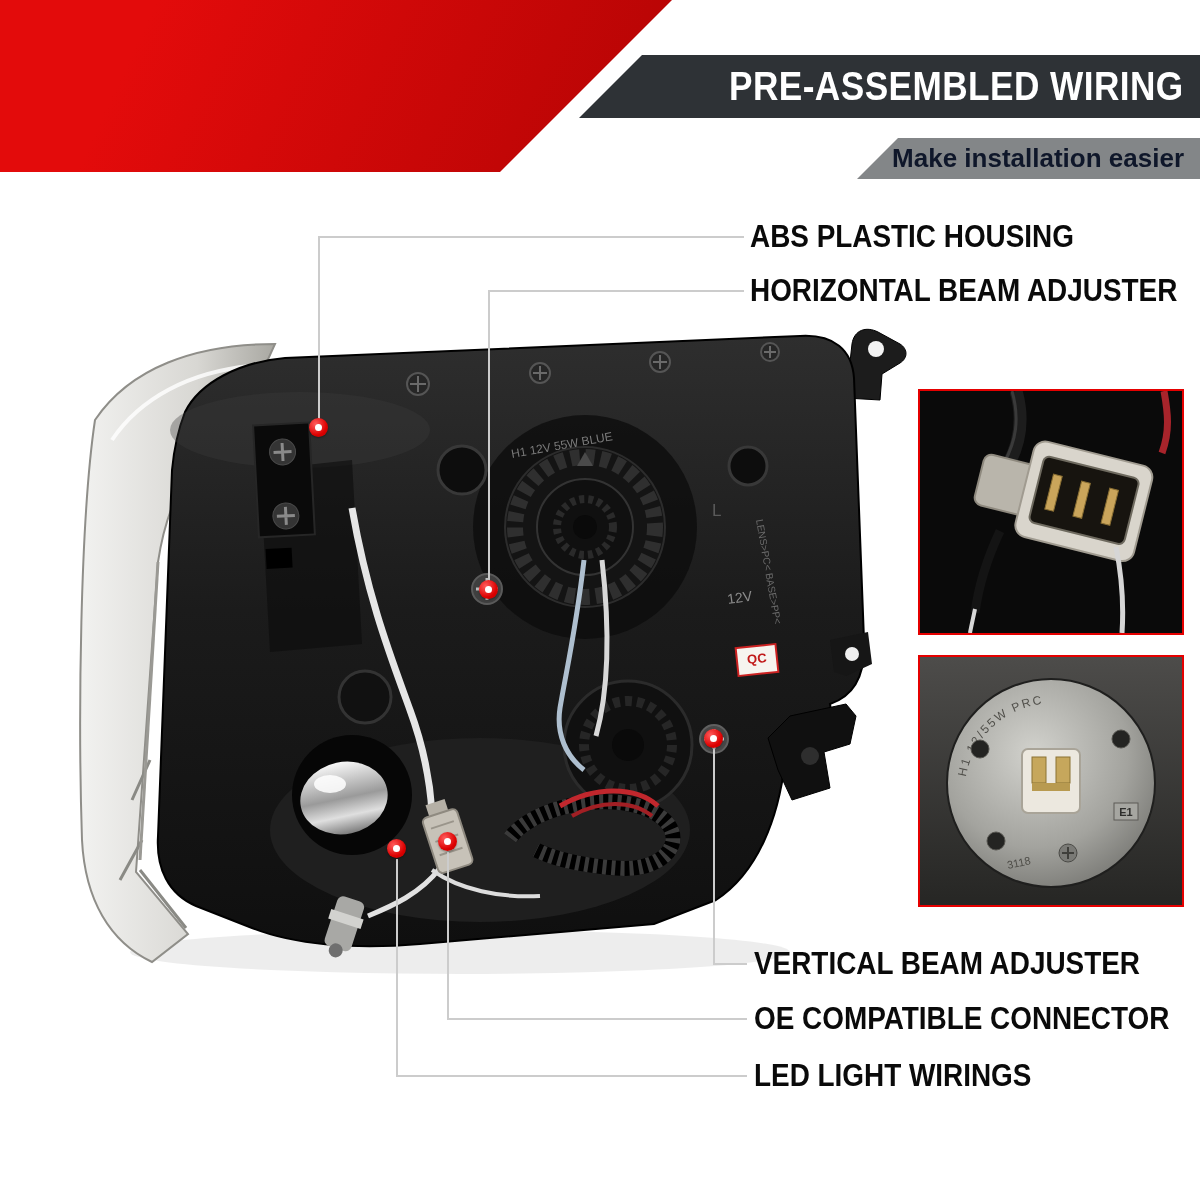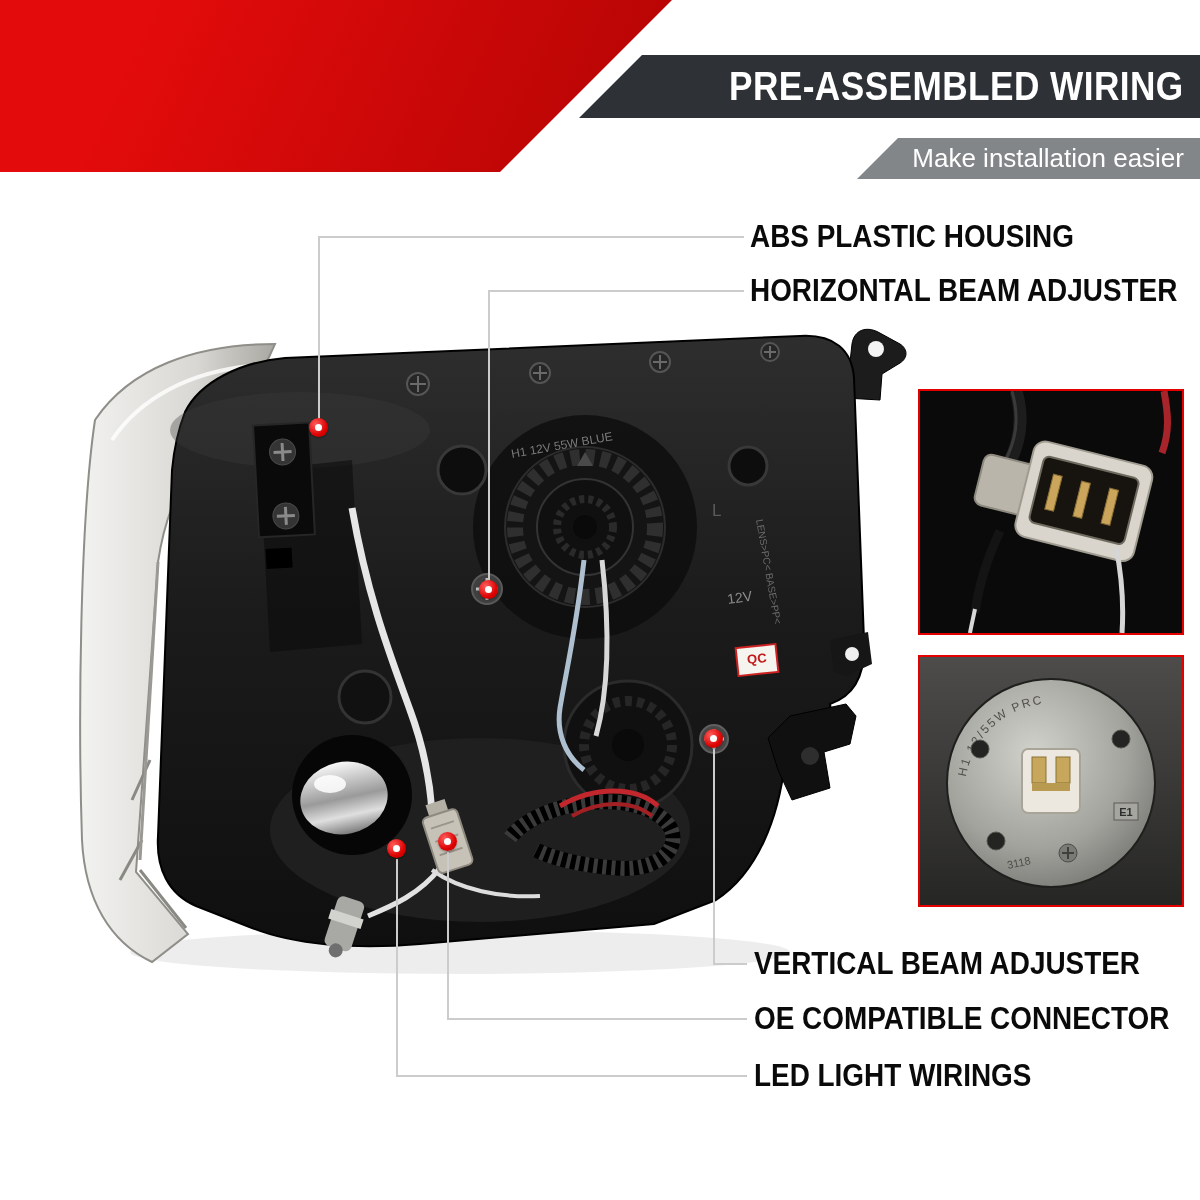--- a/index.html
+++ b/index.html
@@ -9,21 +9,21 @@
 
   
   .banner-dark{left:0;top:55px;width:1200px;height:63px;background:#2e3236;
     clip-path:polygon(642px 0,1200px 0,1200px 63px,579px 63px);}
   .banner-dark .txt{position:absolute;right:16px;top:0;height:63px;line-height:63px;
     color:#fff;font-weight:700;font-size:40px;letter-spacing:.5px;
     transform:scaleX(.88);transform-origin:right center;white-space:nowrap;}
   .banner-gray{left:0;top:138px;width:1200px;height:41px;background:#838688;
     clip-path:polygon(898px 0,1200px 0,1200px 41px,857px 41px);}
   .banner-gray .txt{position:absolute;right:16px;top:0;height:31px;line-height:41px;
-    color:#ffffff;font-weight:400;font-size:26px;white-space:nowrap;}
+    color:#0f172a;font-weight:700;font-size:26px;white-space:nowrap;}
   .banner-red{left:0;top:0;width:700px;height:172px;
     background:linear-gradient(115deg,#e30b0b 20%,#b50404 95%);
     clip-path:polygon(0 0,672px 0,500px 172px,0 172px);}
 
   
   .callout-label{color:#0a0a0a;font-weight:700;font-size:31px;white-space:nowrap;
     transform:scaleX(.9);transform-origin:left center;letter-spacing:0;}
   .line{background:#cccccc;}
   .marker{width:19px;height:19px;border-radius:50%;
     background:radial-gradient(circle at 35% 32%,#ff5c5c,#dc0000 62%,#b50000);

